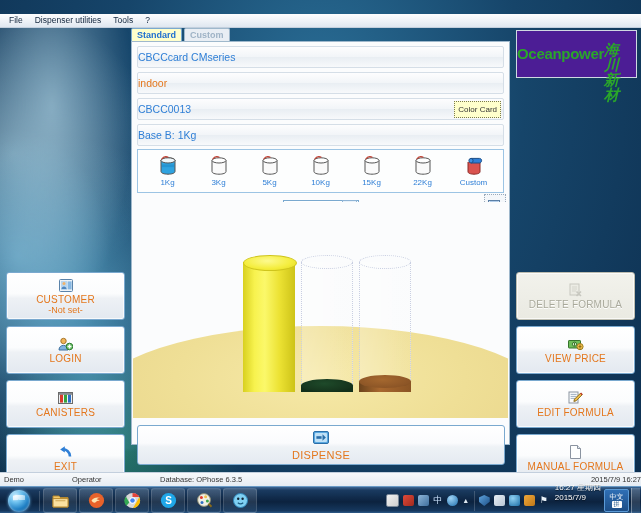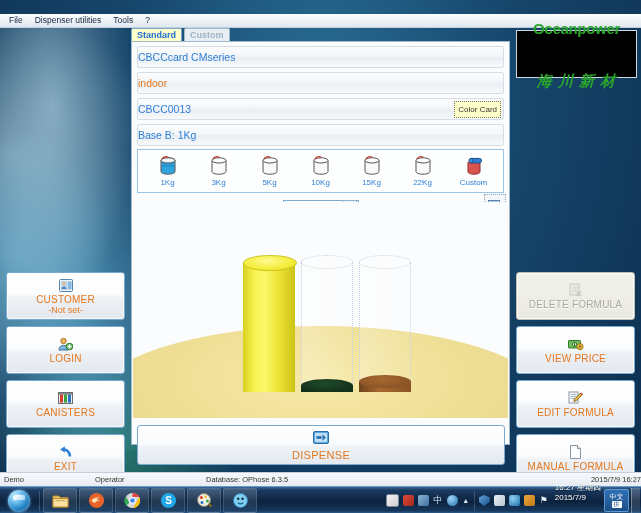--- a/index.html
+++ b/index.html
@@ -192,21 +192,21 @@
     border:1px solid #7aa9cf;border-radius:3px;
     display:flex;flex-direction:column;align-items:center;justify-content:center;cursor:pointer;
   }
   #dispense .slabel{font-size:11px;color:#e4771d;letter-spacing:.3px;}
 
   
   #statusbar{
     position:absolute;left:0;top:472px;width:641px;height:14px;box-sizing:border-box;
     background:linear-gradient(180deg,#f7f9fb,#e6ecf3);
     border-top:1px solid #c3cfdd;display:flex;align-items:center;
-    font-size:7.5px;color:#333;gap:23px;
+    font-size:7.5px;color:#333;
   }
   .sb-cell{padding:0 4px;white-space:nowrap;}
   #sb-right{margin-left:auto;white-space:nowrap;}
 
   
   #taskbar{
     position:absolute;left:0;top:486px;width:641px;height:27px;
     background:linear-gradient(180deg, rgba(62,104,150,.96) 0%, rgba(26,58,96,.97) 12%, rgba(12,34,62,.98) 55%, rgba(22,56,94,.98) 88%, rgba(60,110,160,.96) 100%);
     border-top:1px solid rgba(150,200,240,.55);
     display:flex;align-items:center;
@@ -473,21 +473,21 @@
               <rect x="2" y="3" width="12" height="9" rx="1" fill="#bfe0f6"></rect>
               <path d="M9.5 4.2l3.4 3.3-3.4 3.3z" fill="#2b6ea8"></path>
               <rect x="3.4" y="6.2" width="5.2" height="2.6" fill="#2b6ea8"></rect>
             </svg>
           </div>
           <div class="slabel">DISPENSE</div>
         </div>
       </div>
     </div>
 
-    <div style="position:absolute;left:516px;top:2px;width:119px;height:46px;background:#000000;border:1px solid #cfd8e2;display:flex;flex-direction:column;align-items:center;justify-content:center;">
+    <div style="position:absolute;left:516px;top:2px;width:119px;height:46px;background:#4c1d95;border:1px solid #cfd8e2;display:flex;flex-direction:row;align-items:center;justify-content:center;">
       <div style="font-size:15px;font-weight:bold;color:#2aa62a;line-height:16px;letter-spacing:-.3px;position:relative;">Oceanpower</div>
       <div style="font-size:15px;font-weight:bold;color:#2aa62a;line-height:15px;letter-spacing:1px;font-style:italic;margin-top:36px;">海 川 新 材</div>
     </div>
 
     <div id="right-bar">
 
       <div class="sbtn disabled">
         <div class="sico">
           <svg width="15" height="14" viewBox="0 0 15 14" opacity=".45">
             <rect x="2" y="1" width="9" height="11" fill="#e8e8e0" stroke="#9a9a90"></rect>

